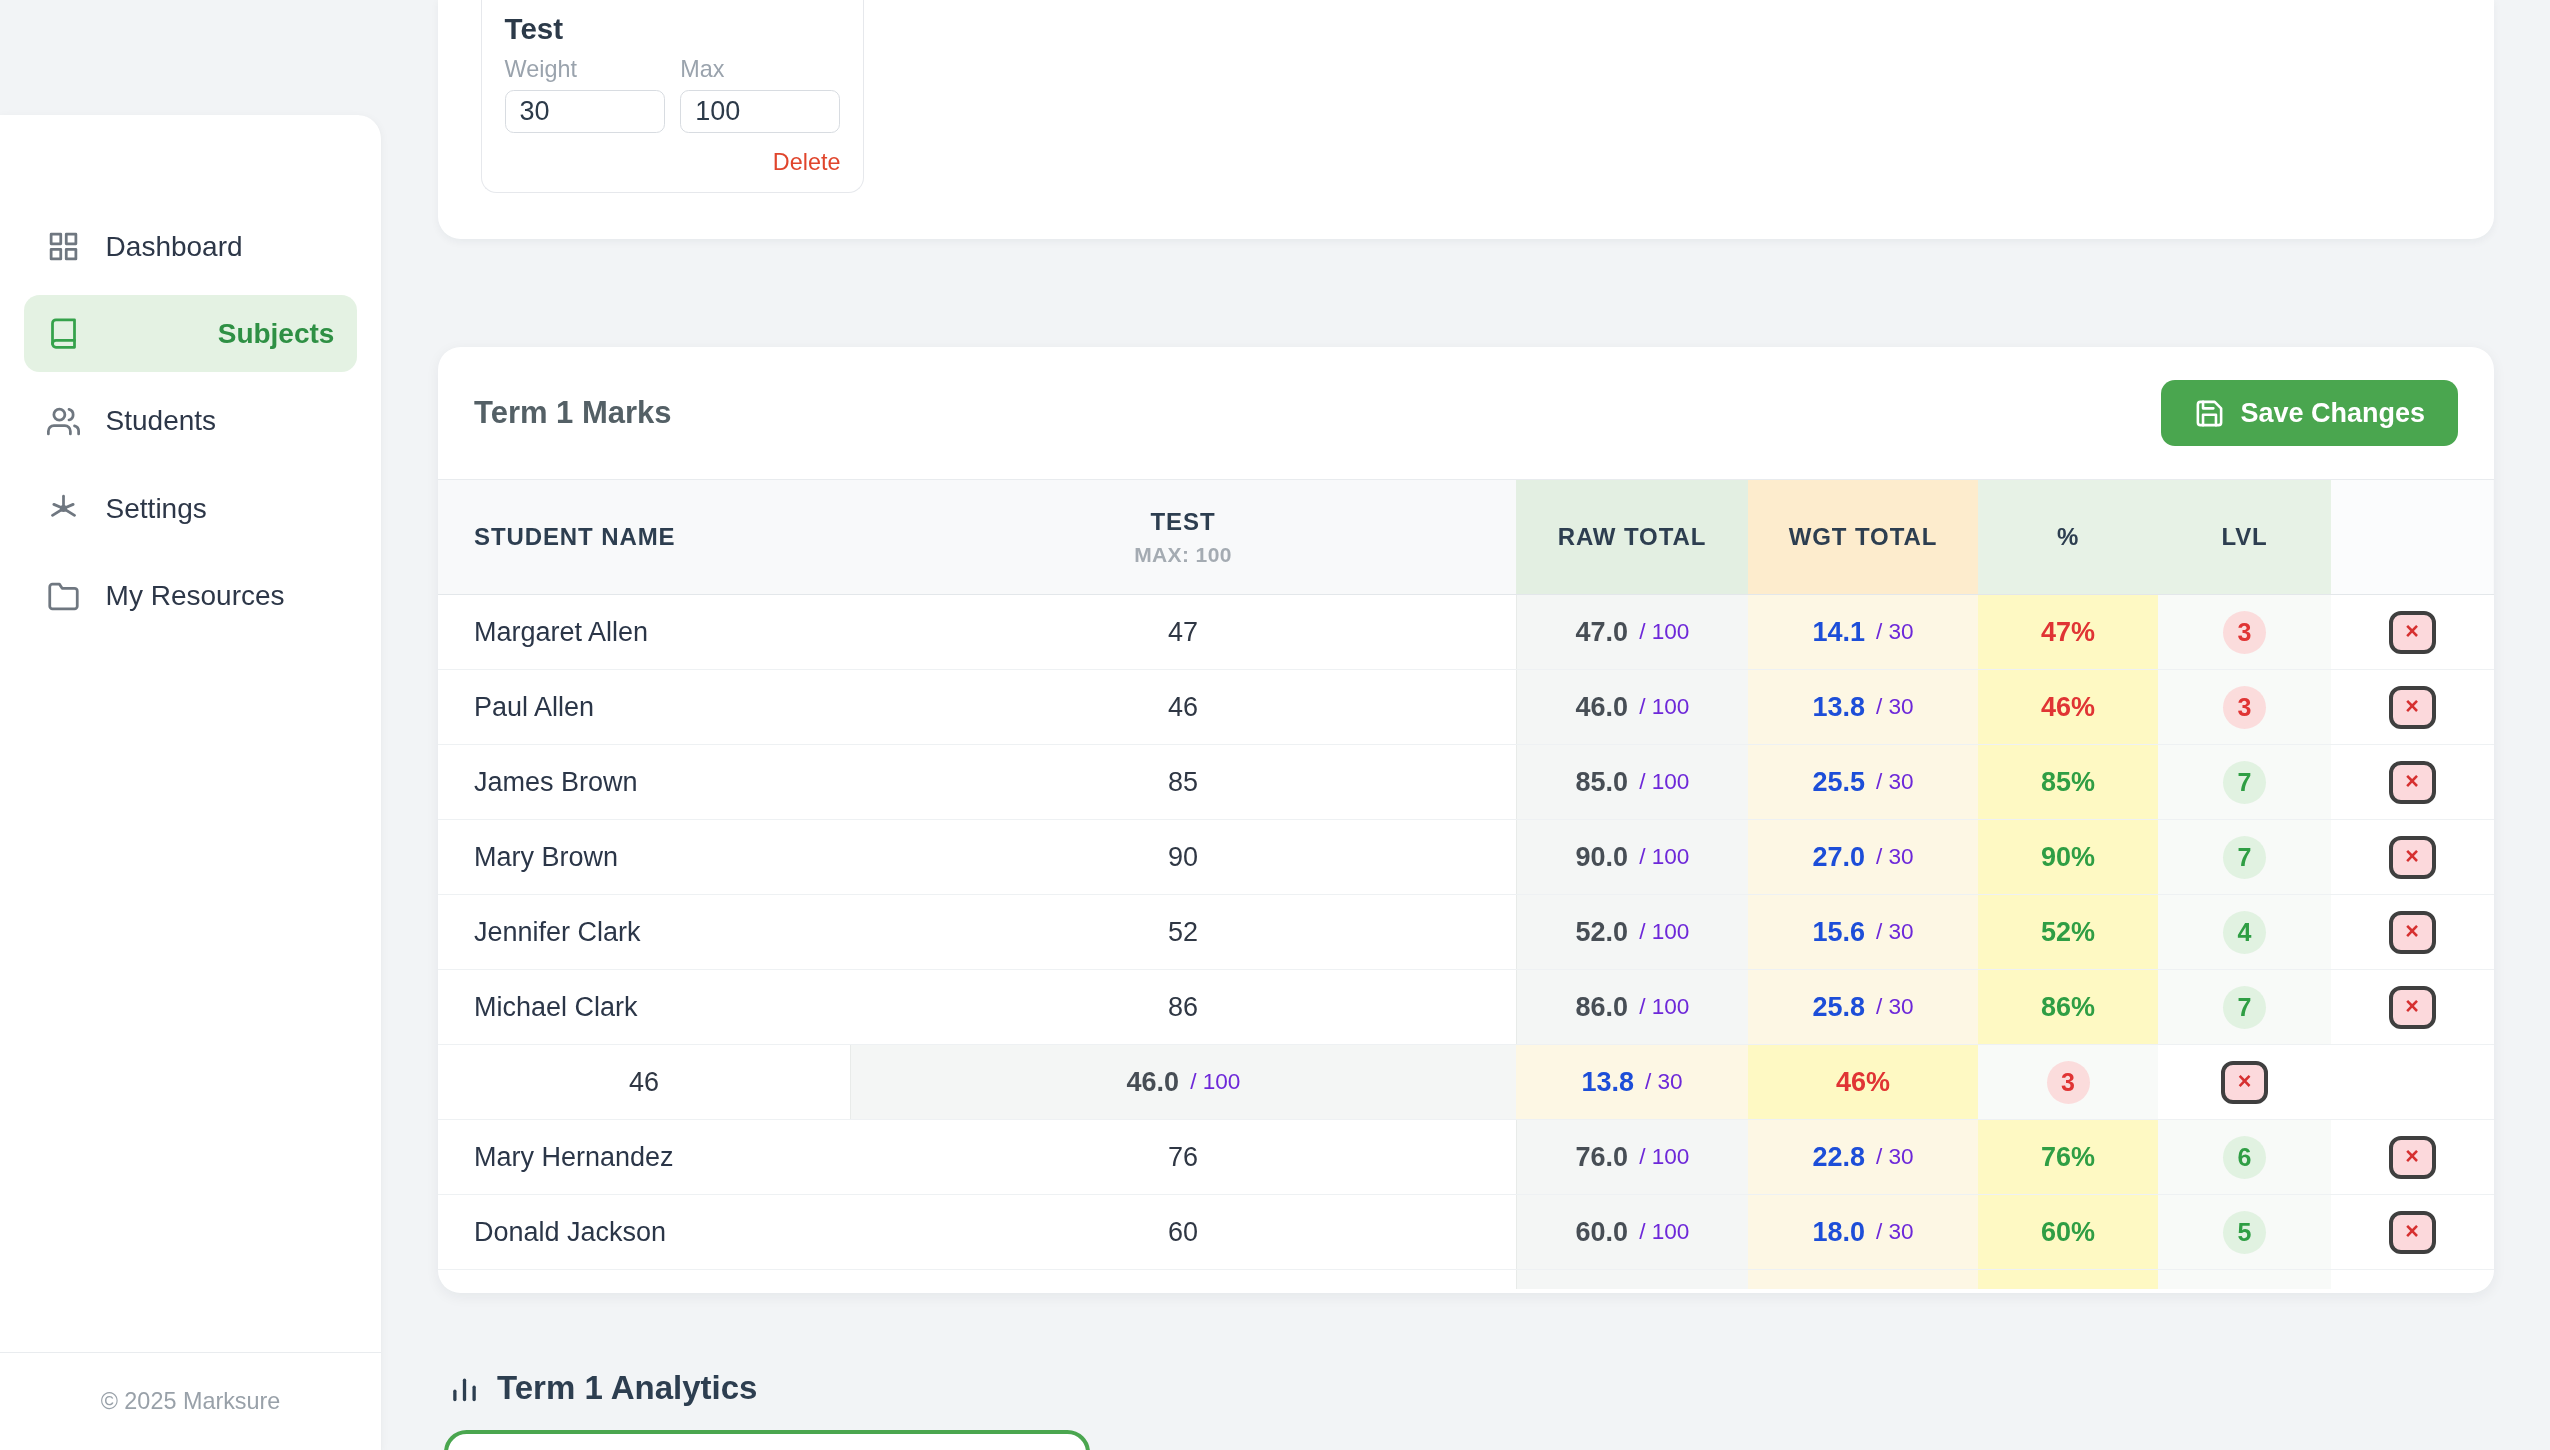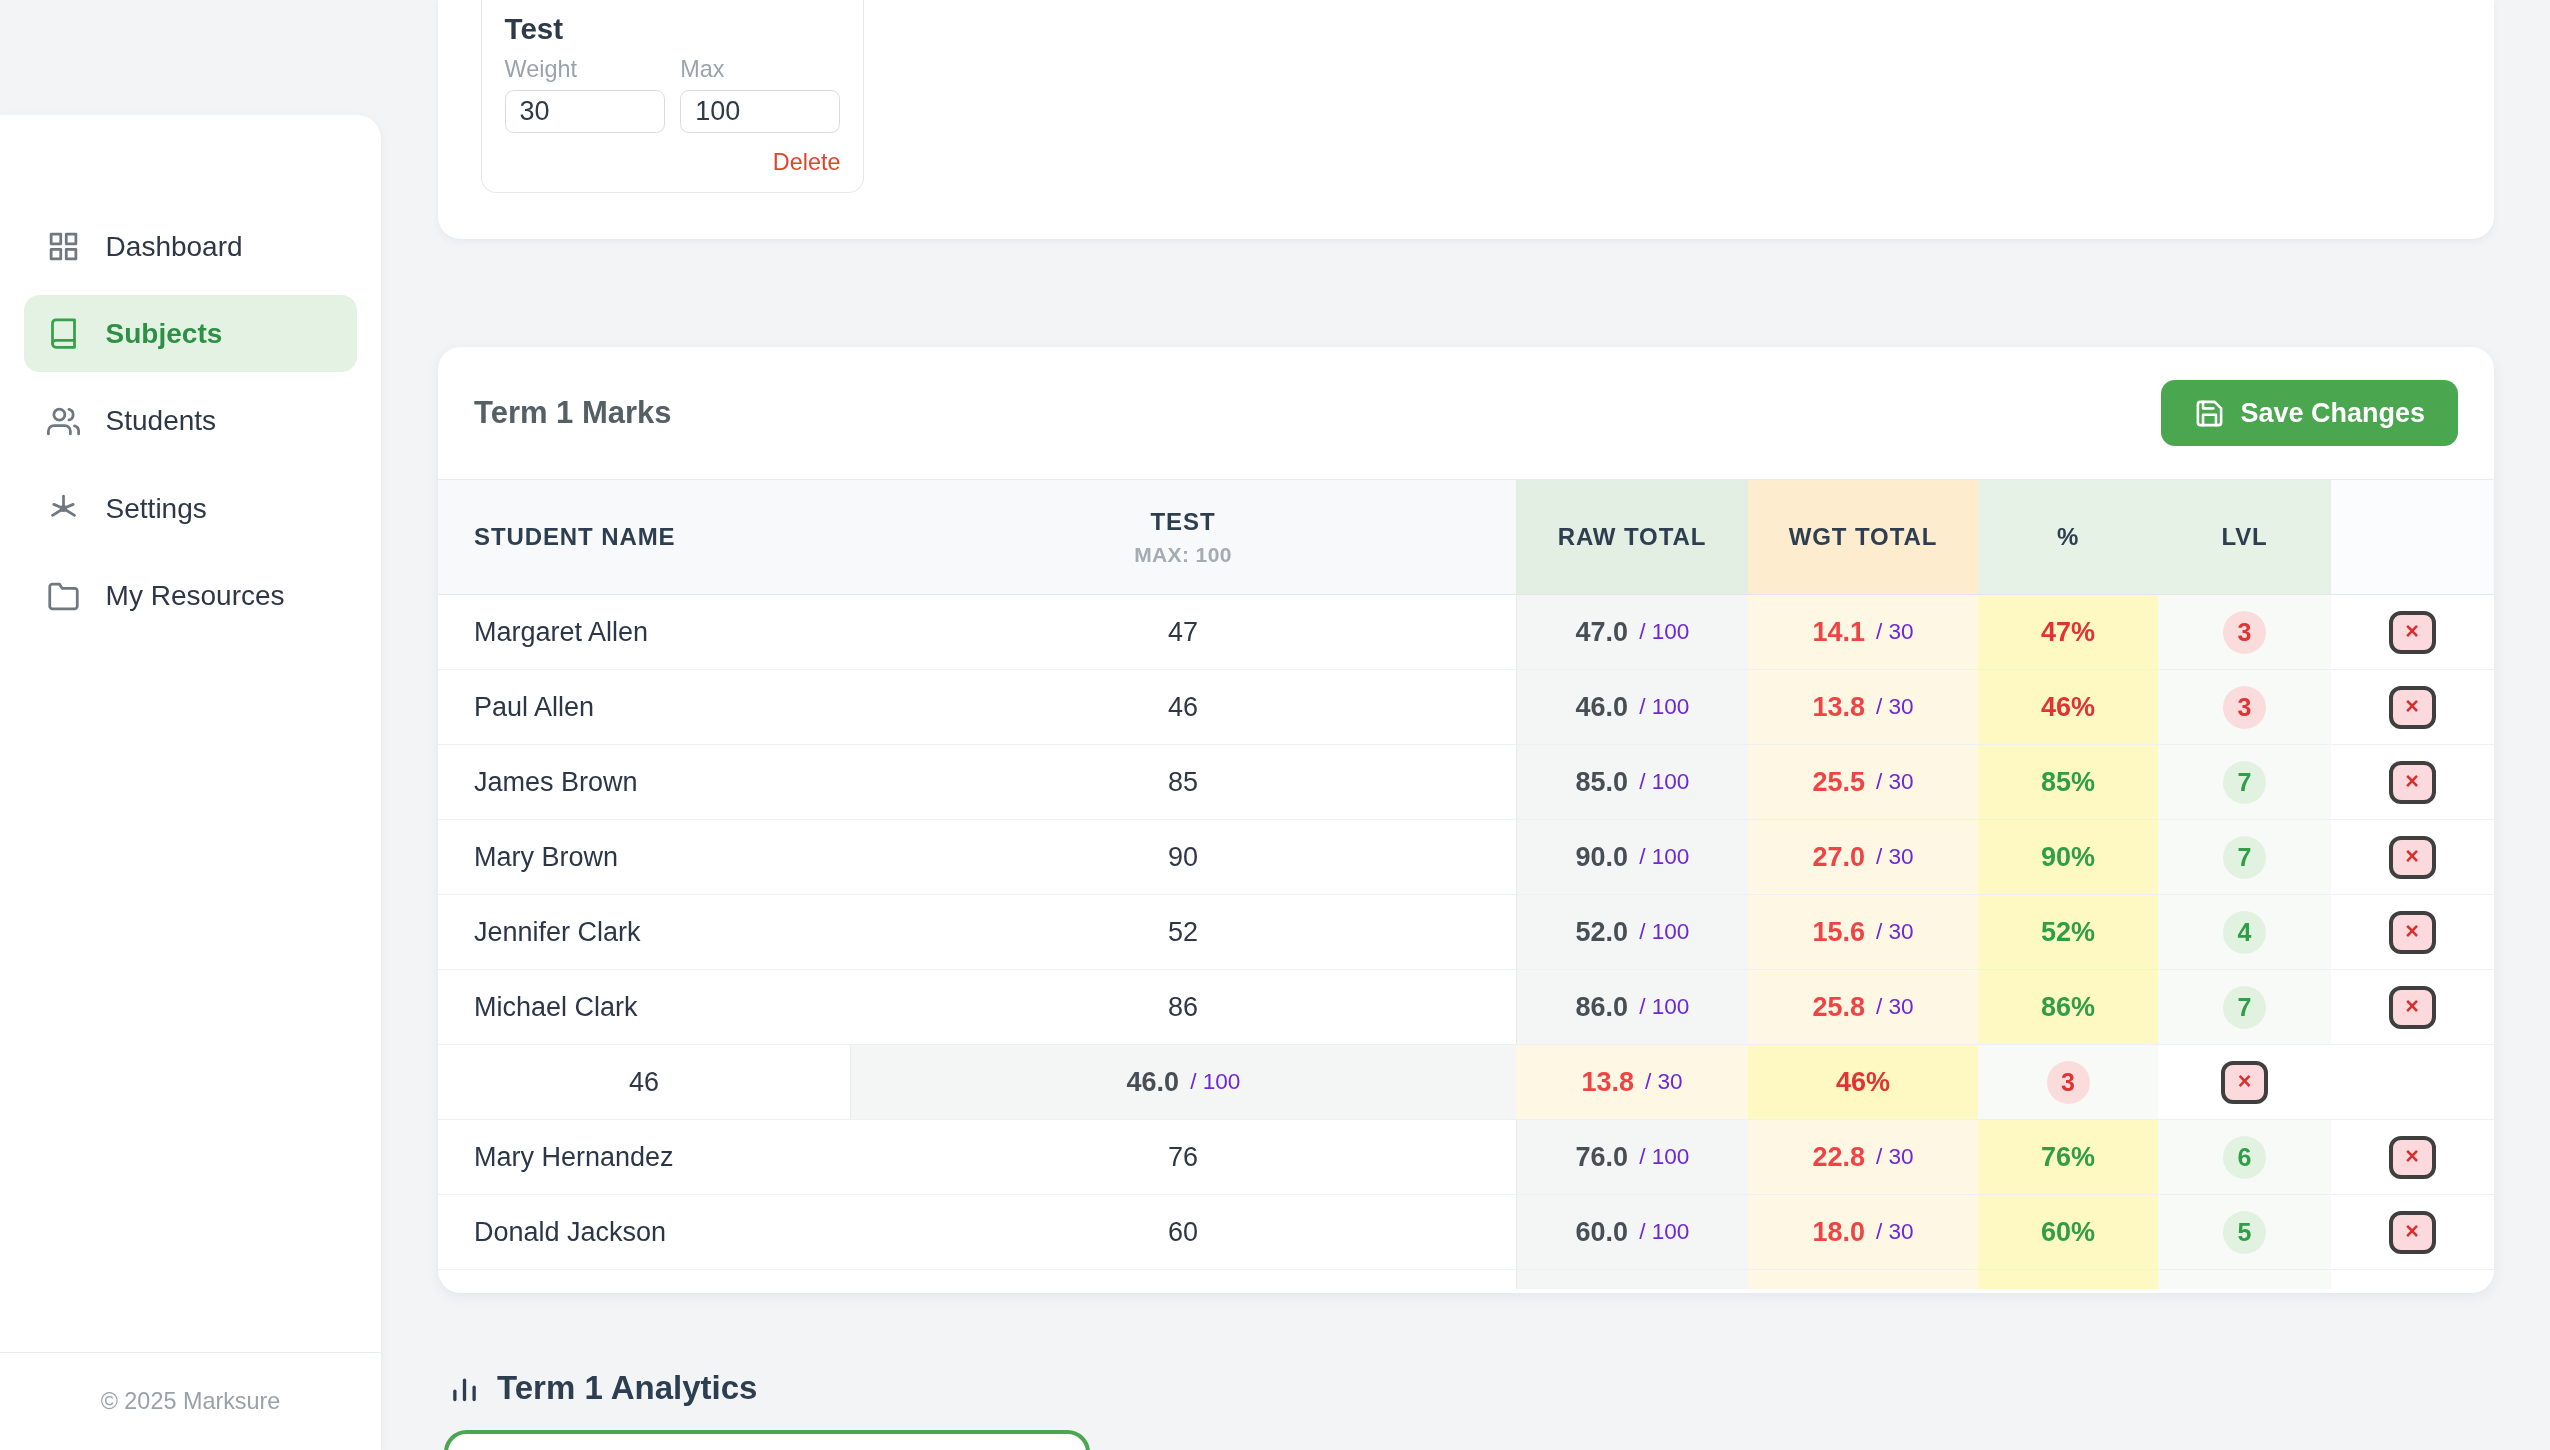--- a/index.html
+++ b/index.html
@@ -32,21 +32,21 @@
     display: flex; align-items: center; gap: 26px;
     padding: 22px 22.6px;
     border-radius: 15.6px;
     font-size: 28px;
     color: #2d3748;
     cursor: pointer;
     white-space: nowrap;
   }
   .nav-item .nav-icon { width: 33px; height: 33px; color: #6f7780; display: inline-flex; }
   .nav-item .nav-icon svg { width: 33px; height: 33px; }
-  .nav-item.active { background: #e4f2e3; color: #2e9044; font-weight: 600; }
+  .nav-item.active { background: #e4f2e3; color: #2e9044; font-weight: 600; justify-content: space-between; }
   .nav-item.active .nav-icon { color: #35a24b; }
   .sidebar-footer {
     border-top: 0.9px solid #e9ecef;
     height: 97px;
     display: flex; align-items: center; justify-content: center;
     color: #99a1a9;
     font-size: 23.4px;
   }
 
   
@@ -144,21 +144,21 @@
     box-sizing: border-box;
   }
   .td { display: flex; align-items: center; justify-content: center; }
   .td-student { justify-content: flex-start; padding-left: 36px; color: #2b3648; }
   .td-test { color: #2f3744; font-size: 27px; cursor: pointer; }
   .td-raw { background: #f4f6f5; border-left: 0.9px solid #e8ebe9; box-sizing: border-box; }
   .td-wgt { background: #fdf7e4; }
   .td-pct { background: #fef9c3; }
   .td-lvl { background: #f8faf8; }
   .val-main { font-weight: 700; color: #474e55; }
-  .td-wgt .val-main { color: #ef4444; }
+  .td-wgt .val-main { color: #1d4ed8; }
   .val-sub { font-size: 22.6px; color: #6d28d9; margin-left: 11px; font-weight: 400; }
   .pct-text { font-weight: 700; }
   .pct-text.fail { color: #e03434; }
   .pct-text.pass { color: #2f9e44; }
   .lvl-badge {
     width: 43px; height: 43px; border-radius: 50%;
     display: flex; align-items: center; justify-content: center;
     font-weight: 700; font-size: 25px;
   }
   .lvl-badge.fail { background: #fbdcdc; color: #e03434; }

